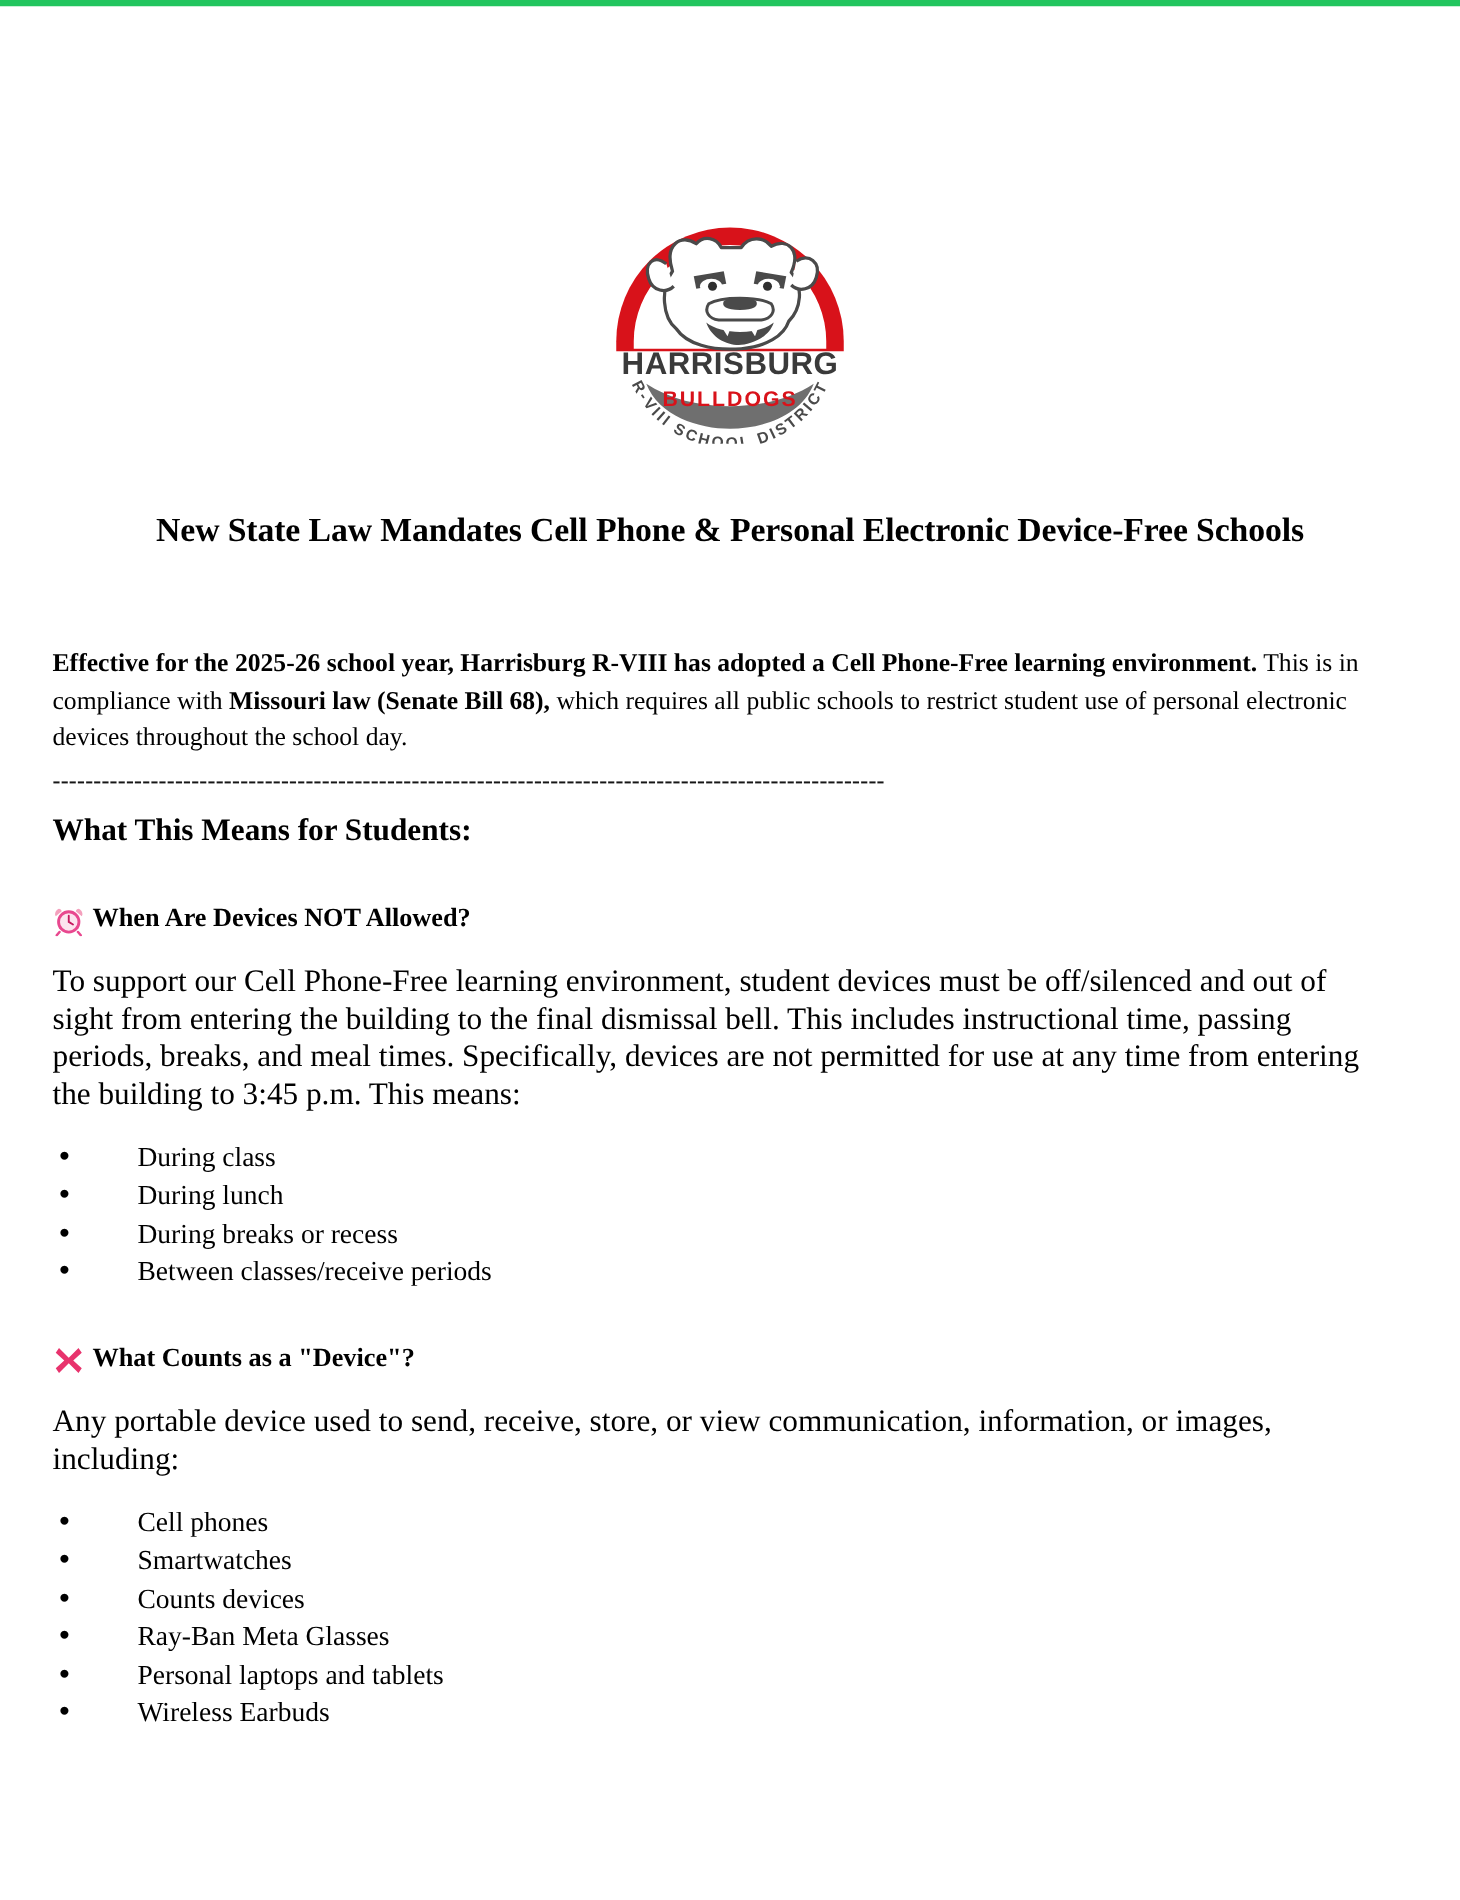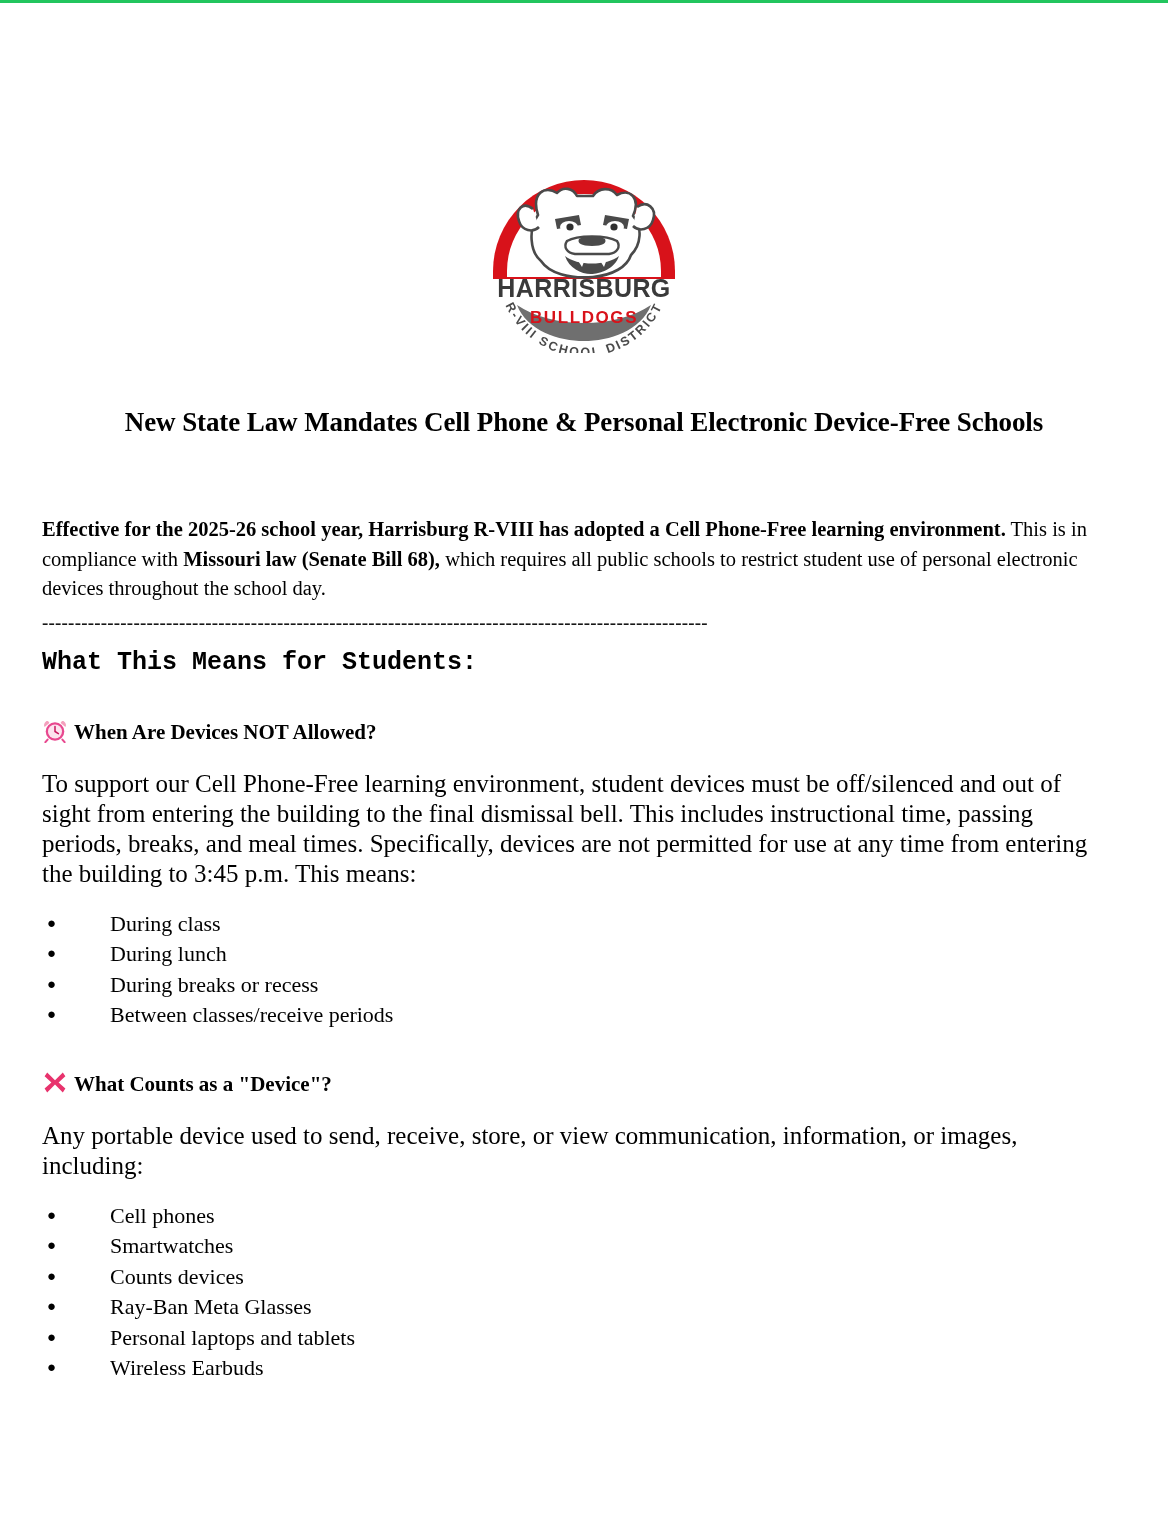--- a/index.html
+++ b/index.html
@@ -13,21 +13,21 @@
     -webkit-font-smoothing: antialiased;
   }
   .page {
     position: relative;
     width: 1168px;
     height: 1520px;
     margin: 0 auto;
     background: #ffffff;
     box-sizing: border-box;
     overflow: hidden;
-    border-top: 3px solid #22c55e;
+    border-top: 5px solid #22c55e;
   }
 
   
   .logo-wrap {
     position: absolute;
     top: 150px;
     left: 0;
     right: 0;
     display: flex;
     justify-content: center;
@@ -76,30 +76,29 @@
     overflow: hidden;
     font-weight: bold;
     color: #161616;
   }
 
   .section-head {
     font-size: 25px;
     font-weight: bold;
     line-height: 32px;
     margin: 13px 0 0 0;
-    font-family: Liberation Mono, monospace;
   }
 
   .sub-head {
     font-size: 21px;
     font-weight: bold;
     line-height: 30px;
     margin: 38px 0 0 0;
     display: flex;
-    align-items: flex-start;
+    align-items: flex-end;
     gap: 6px;
   }
   .sub-head .emoji {
     display: inline-block;
     width: 26px;
     height: 26px;
     flex: 0 0 26px;
     line-height: 0;
   }
   .sub-head .emoji svg { display: block; width: 26px; height: 26px; }

